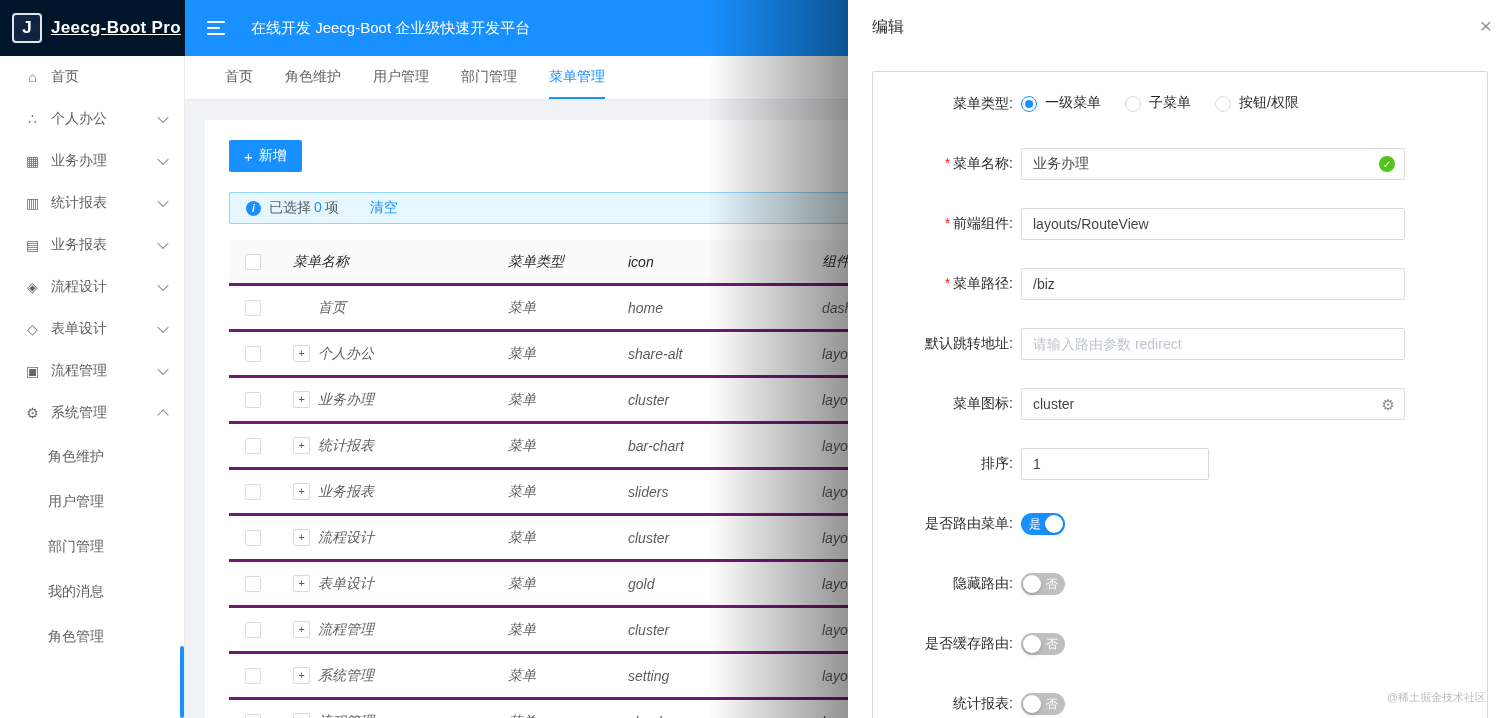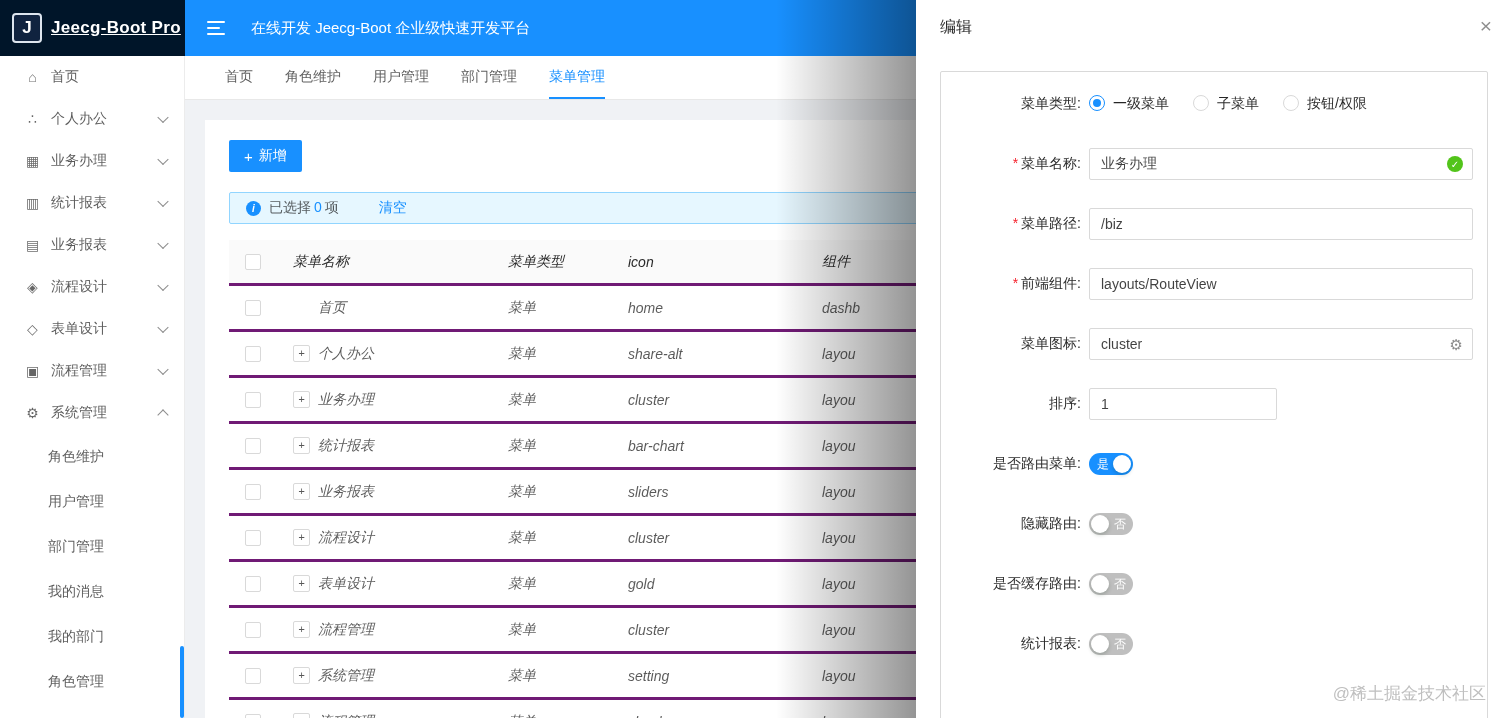--- a/index.html
+++ b/index.html
@@ -47,37 +47,37 @@
   .btn-add{display:inline-flex;align-items:center;gap:6px;height:32px;padding:0 15px;
            background:var(--primary,#1890ff);color:#fff;border:none;border-radius:2px;font-size:14px;cursor:pointer;
            font-family:inherit;}
   .btn-add .plus{font-size:15px;line-height:1;}
   .alert{margin-top:20px;height:32px;background:var(--alert-bg,#e6f7ff);border:1px solid var(--alert-border,#91d5ff);
          border-radius:2px;display:flex;align-items:center;padding:0 16px;color:rgba(0,0,0,.65);
          gap:8px;box-sizing:border-box;}
   .info-icon{width:15px;height:15px;border-radius:50%;background:var(--primary,#1890ff);color:#fff;font-size:10px;
              font-style:italic;display:flex;align-items:center;justify-content:center;flex:none;font-weight:bold;}
   .alert .count{color:var(--primary,#1890ff);margin:0 3px;}
-  .clear-link{color:var(--primary,#1890ff);cursor:pointer;text-decoration:none;margin-left:32px;}
+  .clear-link{color:var(--primary,#1890ff);cursor:pointer;text-decoration:none;margin-left:23px;}
 
   table{border-collapse:collapse;width:100%;margin-top:16px;color:rgba(0,0,0,.65);table-layout:fixed;}
   th,td{border-bottom:3px solid #701a75;height:43px;text-align:left;font-weight:400;padding:0;overflow:hidden;
         white-space:nowrap;font-style:italic;}
   th{background:#fafafa;color:rgba(0,0,0,.85);font-weight:500;}
   th:not(.cb-col),td:not(.cb-col){padding-left:16px;}
   .cb-col{text-align:center;}
   .cbx{width:16px;height:16px;border:1px solid #d9d9d9;border-radius:2px;background:#fff;margin:0 auto;
        box-sizing:border-box;cursor:pointer;}
   .expander{display:inline-flex;width:17px;height:17px;border:1px solid #d9d9d9;border-radius:2px;align-items:center;
             justify-content:center;font-size:11px;color:#595959;margin-right:8px;vertical-align:middle;background:#fff;
             box-sizing:border-box;cursor:pointer;line-height:1;}
   .expander.hidden{visibility:hidden;}
 
   
-  .drawer{position:absolute;top:0;right:0;width:596px;height:100%;background:#fff;z-index:5;}
+  .drawer{position:absolute;top:0;right:0;width:664px;height:100%;background:#fff;z-index:5;}
   .drawer::before{content:"";position:absolute;left:-140px;top:0;bottom:0;width:140px;pointer-events:none;
                   background:linear-gradient(to right, rgba(0,0,0,0), rgba(0,0,0,0.42));}
   .drawer-header{height:55px;display:flex;align-items:center;padding:0 24px;box-sizing:border-box;}
   .drawer-title{font-size:16px;color:rgba(0,0,0,.85);font-weight:500;}
   .drawer-close{position:absolute;top:15px;right:20px;font-size:21px;color:rgba(0,0,0,.45);cursor:pointer;line-height:1;}
   .drawer-body{padding:16px 24px;height:calc(100% - 55px);box-sizing:border-box;overflow:hidden;}
   .form-card{border:1px solid #d9d9d9;border-radius:2px;padding:16px 24px 40px 8px;height:760px;box-sizing:border-box;}
 
   .form-row{display:flex;align-items:center;margin-bottom:28px;min-height:32px;}
   .form-label{width:132px;text-align:right;color:rgba(0,0,0,.85);padding-right:8px;flex:none;white-space:nowrap;}
@@ -85,39 +85,39 @@
   .input-wrap{position:relative;display:inline-flex;}
   .input{width:384px;height:32px;border:1px solid #d9d9d9;border-radius:2px;padding:0 11px;font-size:14px;
          color:rgba(0,0,0,.75);box-sizing:border-box;font-family:inherit;outline:none;background:#fff;}
   .input::placeholder{color:#c0c4cc;}
   .input.short{width:188px;}
   .suffix{position:absolute;right:10px;top:50%;transform:translateY(-50%);}
   .suffix.success{width:16px;height:16px;background:var(--success,#52c41a);border-radius:50%;color:#fff;font-size:10px;
                   display:flex;align-items:center;justify-content:center;}
   .suffix.gear{color:#8c8c8c;font-size:15px;cursor:pointer;line-height:1;}
 
-  .radio-opt{display:inline-flex;align-items:flex-start;margin-right:24px;cursor:pointer;color:rgba(0,0,0,.85);}
+  .radio-opt{display:inline-flex;align-items:flex-end;margin-right:24px;cursor:pointer;color:rgba(0,0,0,.85);}
   .radio{width:16px;height:16px;border:1px solid #d9d9d9;border-radius:50%;margin-right:8px;position:relative;
          background:#fff;box-sizing:border-box;flex:none;}
   .radio.checked{border-color:var(--primary,#1890ff);}
   .radio.checked::after{content:"";position:absolute;left:3px;top:3px;right:3px;bottom:3px;
                         background:var(--primary,#1890ff);border-radius:50%;}
 
   .switch{position:relative;width:44px;height:22px;border-radius:100px;cursor:pointer;flex:none;}
   .switch.on{background:var(--primary,#1890ff);}
   .switch.off{background:var(--toggle-off,#bfbfbf);}
   .knob{position:absolute;top:2px;width:18px;height:18px;border-radius:50%;background:#fff;
         box-shadow:0 2px 4px rgba(0,35,11,.2);}
   .switch.on .knob{right:2px;}
   .switch.off .knob{left:2px;}
   .sw-text{position:absolute;top:0;line-height:22px;font-size:12px;color:#fff;}
   .switch.on .sw-text{left:8px;}
   .switch.off .sw-text{right:7px;}
 
-  .watermark{position:absolute;right:26px;bottom:13px;z-index:7;color:#bfbfbf;font-size:17px;}
+  .watermark{position:absolute;right:26px;bottom:13px;z-index:7;color:#bfbfbf;font-size:11px;}
 </style>
 </head>
 <body>
 
 <div class="app">
 
   <header class="top-header">
     <div class="logo-area">
       <div class="logo-mark">J</div>
       <span class="logo-text">Jeecg-Boot Pro</span>
@@ -173,21 +173,20 @@
         </div>
         <div class="menu-item">
           <span class="mi-icon">⚙</span>
           <span class="mi-label">系统管理</span>
           <span class="chev up"></span>
         </div>
         <div class="menu-sub">角色维护</div>
         <div class="menu-sub">用户管理</div>
         <div class="menu-sub">部门管理</div>
         <div class="menu-sub">我的消息</div>
-        <div class="menu-sub">我的部门</div>
         <div class="menu-sub">角色管理</div>
       </nav>
     <div class="side-scrollbar"></div>
   </aside>
 
   <div class="tabbar" id="tabbar">
       <div class="tab">首页</div>
       <div class="tab">角色维护</div>
       <div class="tab">用户管理</div>
       <div class="tab">部门管理</div>
@@ -350,33 +349,39 @@
 
         <div class="form-row">
           <span class="form-label"><span class="req">*</span><span>菜单名称:</span></span>
           <span class="input-wrap">
             <input class="input" value="业务办理" style="">
             <span class="suffix success">✓</span>
           </span>
         </div>
 
         <div class="form-row">
+          <span class="form-label"><span class="req">*</span><span>前端组件:</span></span>
+          <span class="input-wrap">
+            <input class="input" value="layouts/RouteView" style="">
+          </span>
+        </div>
+
+        <div class="form-row">
           <span class="form-label"><span class="req">*</span><span>菜单路径:</span></span>
           <span class="input-wrap">
             <input class="input" value="/biz" style="">
           </span>
         </div>
 
         <div class="form-row">
-          <span class="form-label"><span class="req">*</span><span>前端组件:</span></span>
-          <span class="input-wrap">
-            <input class="input" value="layouts/RouteView" style="">
-          </span>
-        </div>
-
+          <span class="form-label"><span>默认跳转地址:</span></span>
+          <span class="input-wrap">
+            <input class="input" placeholder="请输入路由参数 redirect" style="">
+          </span>
+        </div>
 
         <div class="form-row">
           <span class="form-label"><span>菜单图标:</span></span>
           <span class="input-wrap">
             <input class="input" value="cluster" style="">
             <span class="suffix gear">⚙</span>
           </span>
         </div>
 
         <div class="form-row">

